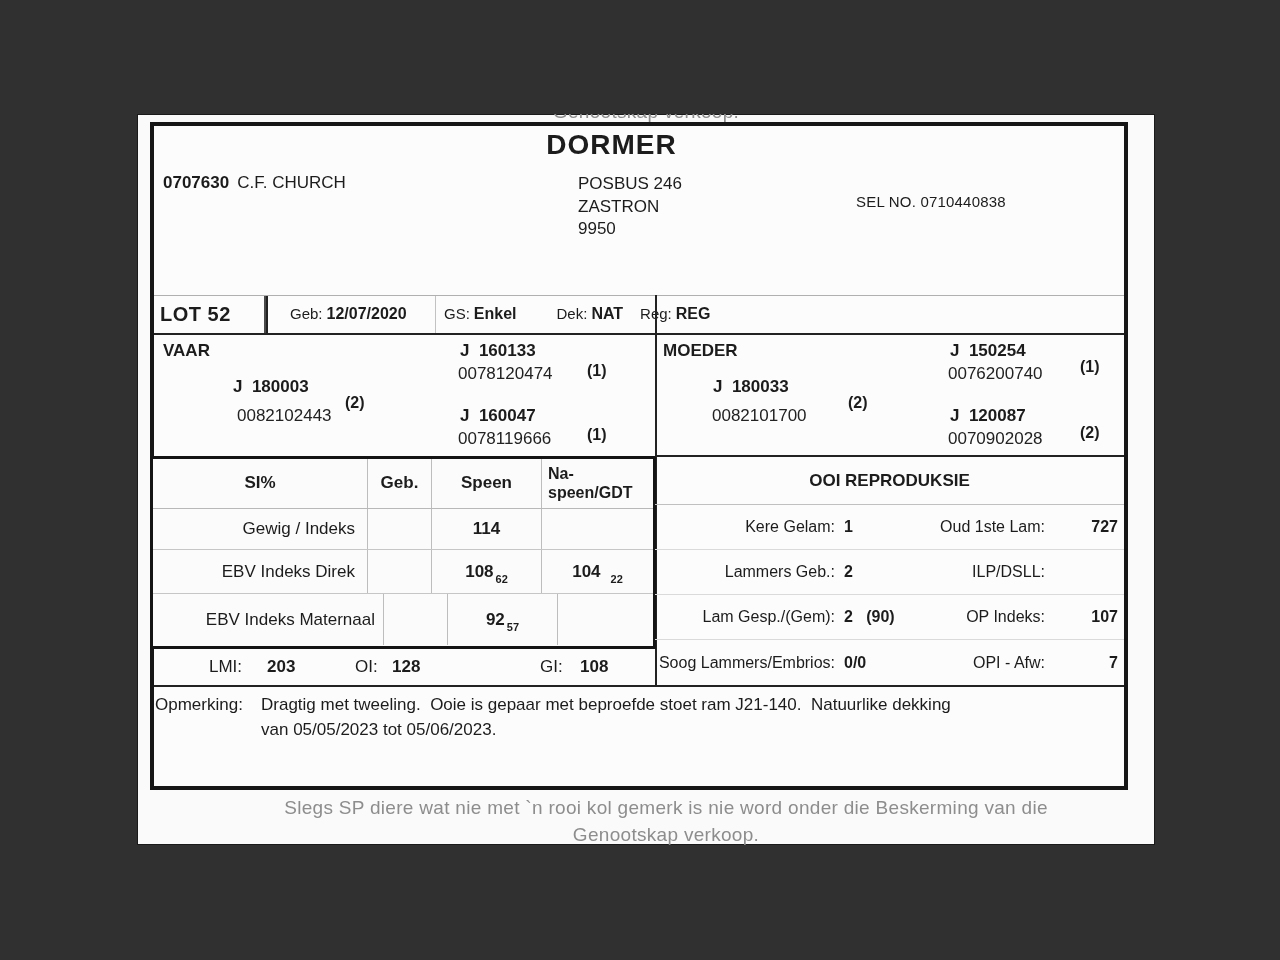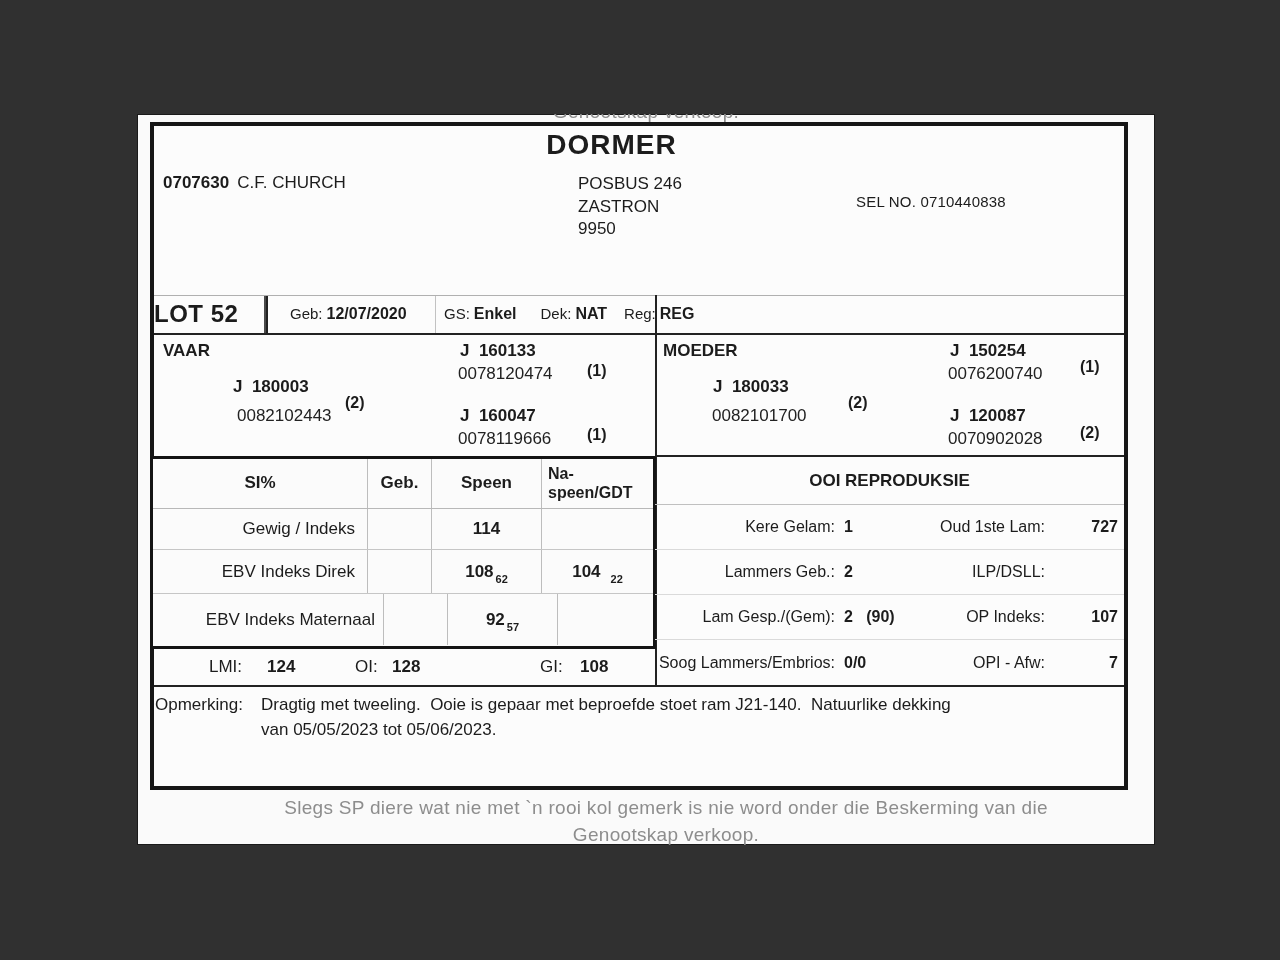--- a/index.html
+++ b/index.html
@@ -29,31 +29,31 @@
   .breeder b{margin-right:8px;}
   .address{position:absolute;left:424px;top:47px;font-size:17px;line-height:22.5px;}
   .selno{position:absolute;left:702px;top:67px;font-size:15px;letter-spacing:.2px;}
   
   .lot-row{
     position:absolute;left:0;top:169px;width:970px;height:37px;
     border-top:1px solid #b0b0b0;border-bottom:2px solid #222;
     box-sizing:content-box;display:flex;align-items:center;
   }
   .cell-lot{width:112px;height:100%;border-right:2px solid #4a4a4a;box-sizing:border-box;
-    font-size:24px;font-weight:bold;line-height:36px;letter-spacing:.5px;}
+    font-size:20px;font-weight:bold;line-height:36px;padding-left:6px;letter-spacing:.5px;}
   .cell-ooi{width:390px;height:100%;box-sizing:border-box;font-size:17px;line-height:36px;padding-left:15px;}
   .cell-ooi .aid{font-weight:bold;margin-left:4px;}
   .cell-ooi .reg{margin-left:34px;}
   .cell-ooi .sp{margin-left:9px;}
   .cell-geb{width:170px;height:100%;border-left:2px solid #222;border-right:1px solid #c2c2c2;
     box-sizing:border-box;font-size:15px;line-height:36px;padding-left:22px;}
   .cell-geb b{font-size:16px;margin-left:4px;}
   .cell-tail{flex:1;height:100%;font-size:15px;line-height:36px;padding-left:8px;box-sizing:border-box;}
   .cell-tail b{font-size:16px;margin-left:4px;}
-  .cell-tail .dek{margin-left:24px;}
+  .cell-tail .dek{margin-left:40px;}
   .cell-tail .rg{margin-left:17px;}
   
   .ped-divider{position:absolute;left:501px;top:169px;height:390px;border-left:2px solid #222;}
   .ped{position:absolute;top:206px;height:126px;font-size:17px;}
   .ped-vaar{left:0;width:501px;}
   .ped-moeder{left:505px;width:465px;}
   .ped .tag{position:absolute;font-weight:bold;}
   .ped .pid{position:absolute;font-weight:bold;white-space:pre;}
   .ped .preg{position:absolute;color:#222;}
   .ped .cnt{position:absolute;font-weight:bold;font-size:16px;}
@@ -201,21 +201,21 @@
         <div class="c2"></div>
         <div class="c3">
             <span class="si-val"><span>92</span><span class="sub">57</span></span>
           </div>
         <div class="c4"></div>
       </div>
     </div>
 
     <div class="lmi-row">
       <span style="left:55px;">LMI:</span>
-      <span class="v" style="left:113px;">124</span>
+      <span class="v" style="left:113px;">203</span>
       <span style="left:201px;">OI:</span>
       <span class="v" style="left:238px;">128</span>
       <span style="left:386px;">GI:</span>
       <span class="v" style="left:426px;">108</span>
     </div>
 
     <div class="repro">
       <div class="rp-title">OOI REPRODUKSIE</div>
       <div class="rp-row">
         <div class="rl1">Kere Gelam:</div>

